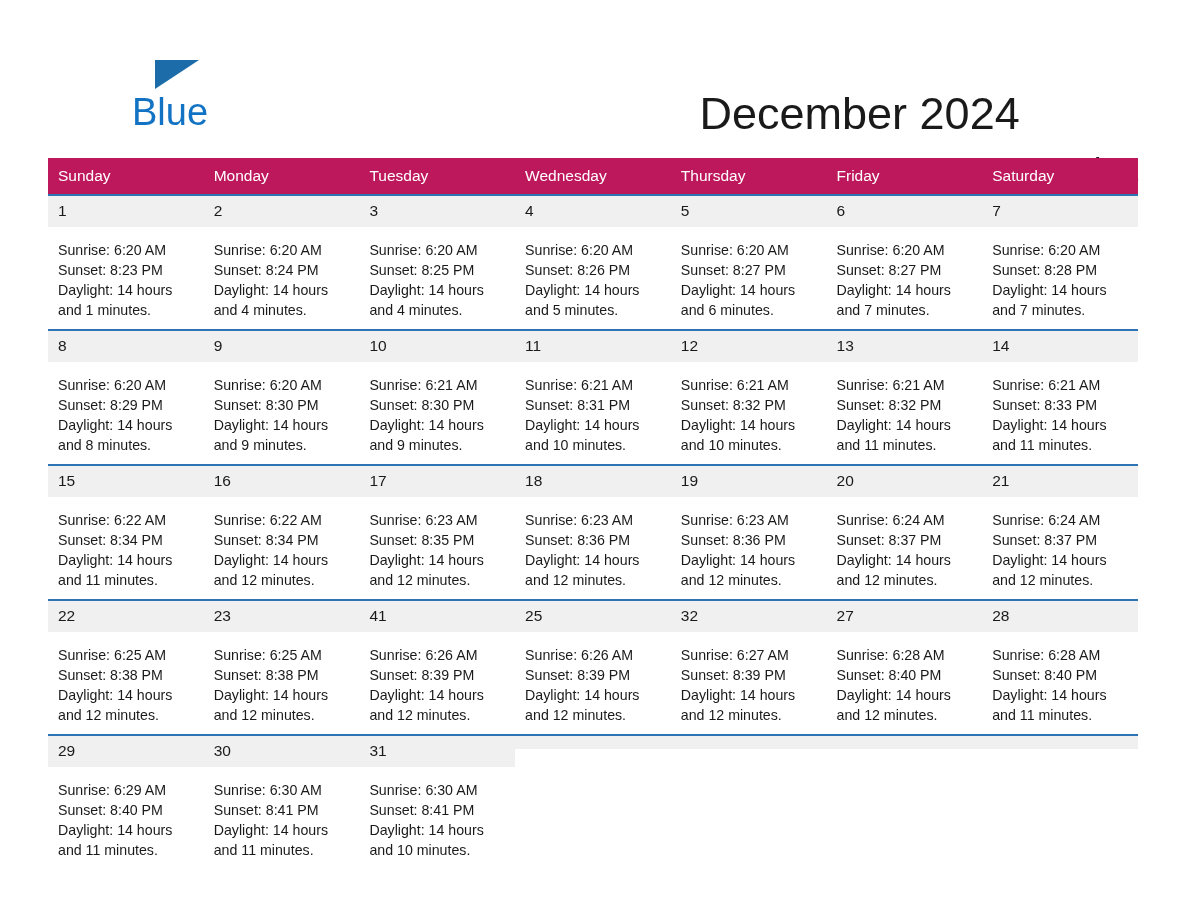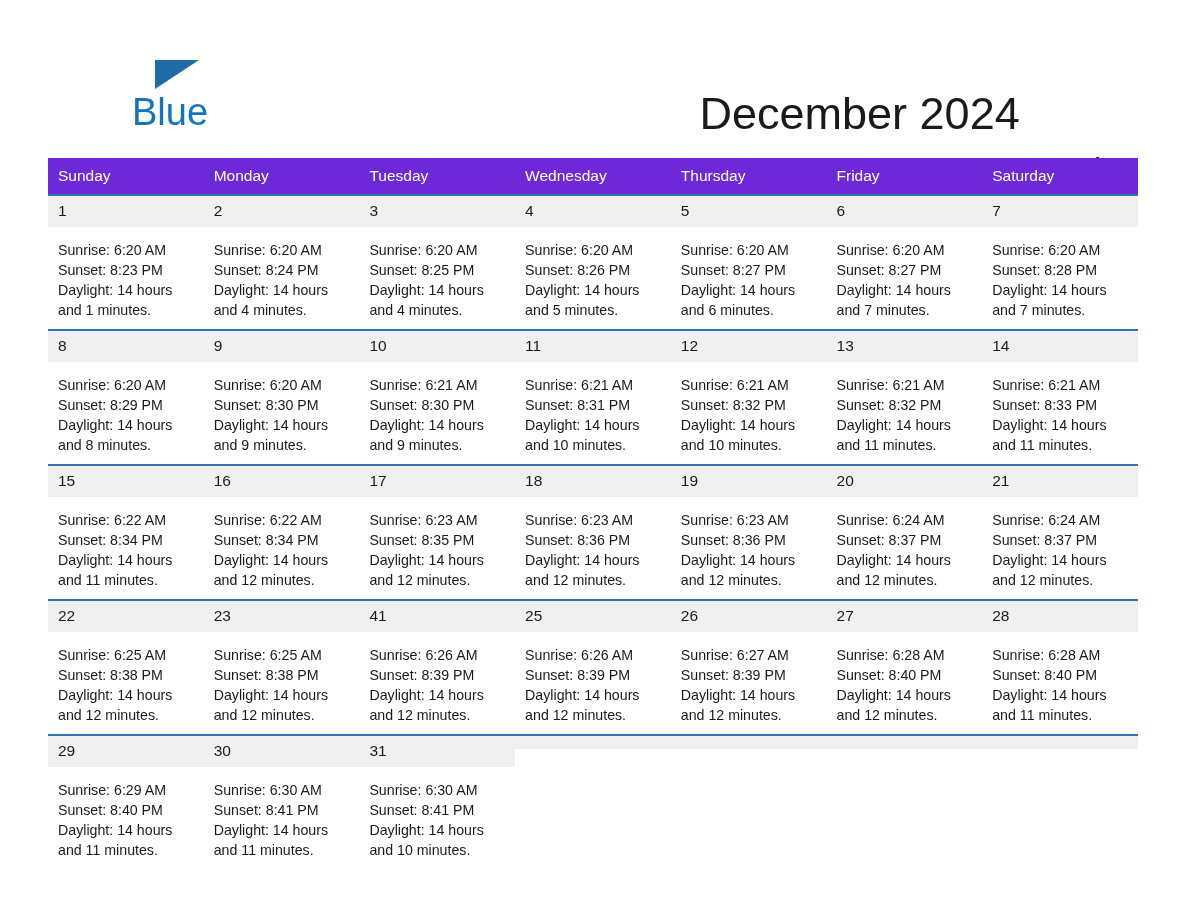--- a/index.html
+++ b/index.html
@@ -92,21 +92,21 @@
   
   .calendar {
     position: absolute;
     left: 48px;
     top: 158px;
     width: 1090px;
     border-collapse: collapse;
     table-layout: fixed;
   }
   .calendar th {
-    background: #6d28d9;
+    background: #be185d;
     color: #ffffff;
     font-size: 15.5px;
     font-weight: normal;
     text-align: left;
     padding: 9px 0 9px 10px;
     height: 16px;
     box-sizing: content-box;
   }
   .calendar td {
     width: 155.7px;
@@ -400,21 +400,21 @@
         <td>
           <div class="daynum">25</div>
           <div class="dayinfo">
             <div>Sunrise: 6:26 AM</div>
             <div>Sunset: 8:39 PM</div>
             <div>Daylight: 14 hours</div>
             <div>and 12 minutes.</div>
           </div>
         </td>
         <td>
-          <div class="daynum">26</div>
+          <div class="daynum">32</div>
           <div class="dayinfo">
             <div>Sunrise: 6:27 AM</div>
             <div>Sunset: 8:39 PM</div>
             <div>Daylight: 14 hours</div>
             <div>and 12 minutes.</div>
           </div>
         </td>
         <td>
           <div class="daynum">27</div>
           <div class="dayinfo">

